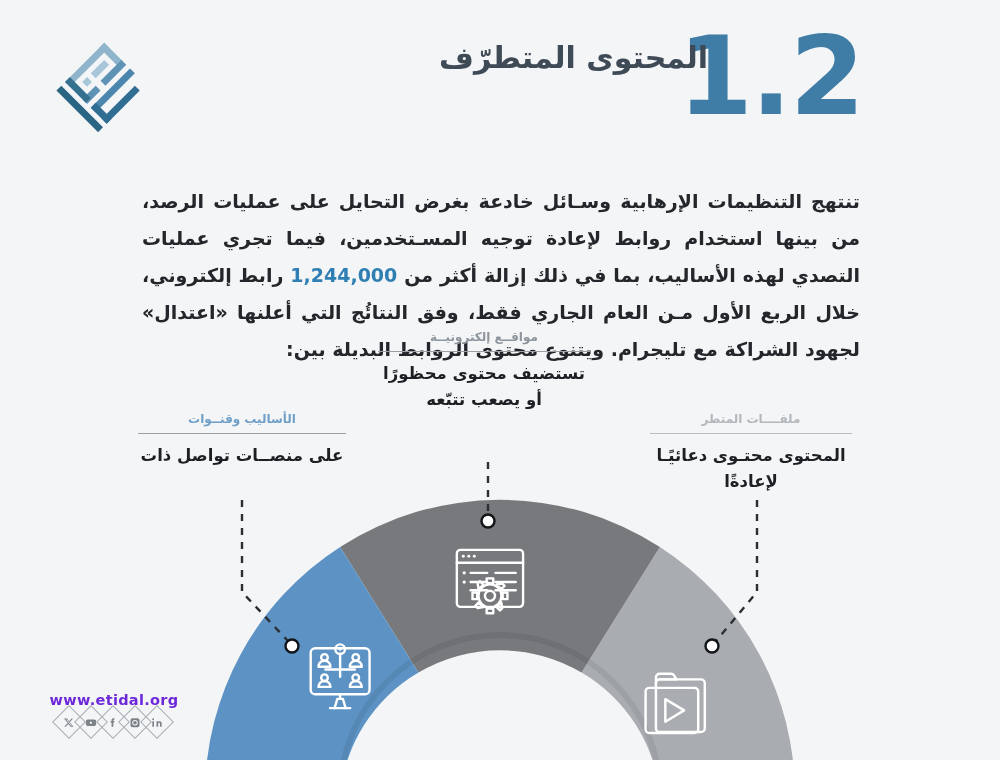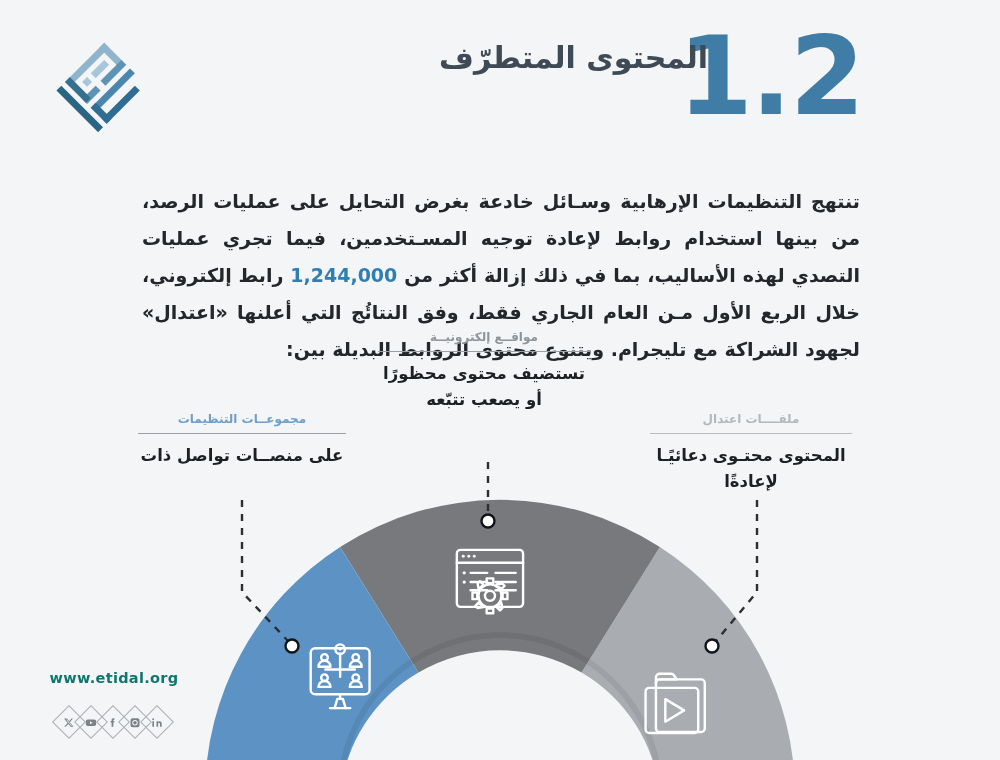--- a/index.html
+++ b/index.html
@@ -120,23 +120,23 @@
     position: absolute;
     left: 34px;
     bottom: 26px;
     width: 160px;
     text-align: center;
     direction: ltr;
   }
   .footer-url {
     font-size: 14.5px;
     font-weight: 700;
-    color: #0f766e;
+    color: #6d28d9;
     letter-spacing: 0.3px;
-    margin-bottom: 24px;
+    margin-bottom: 2px;
   }
   .social-row {
     display: flex;
     justify-content: center;
     align-items: center;
     gap: 0px;
   }
   .social {
     width: 24px; height: 24px;
     transform: rotate(45deg);
@@ -189,29 +189,29 @@
 <div class="cat" id="cat-center">
   <div class="cat-title">مواقــع إلكترونيــة</div>
   <div class="cat-rule"></div>
   <div class="cat-desc">
     <div>تستضيف محتوى محظورًا</div>
     <div>أو يصعب تتبّعه</div>
   </div>
 </div>
 
 <div class="cat" id="cat-left">
-  <div class="cat-title">مجموعــات التنظيمات</div>
+  <div class="cat-title">الأساليب وقنــوات</div>
   <div class="cat-rule"></div>
   <div class="cat-desc">
     <div>على منصــات تواصل ذات</div>
   </div>
 </div>
 
 <div class="cat" id="cat-right">
-  <div class="cat-title">ملفــــات اعتدال</div>
+  <div class="cat-title">ملفــــات المتطر</div>
   <div class="cat-rule"></div>
   <div class="cat-desc">
     <div>المحتوى محتـوى دعائيًـا</div>
     <div>لإعادةًا</div>
   </div>
 </div>
 
 <svg class="stage" viewBox="0 0 1000 760">
 
   <g>

